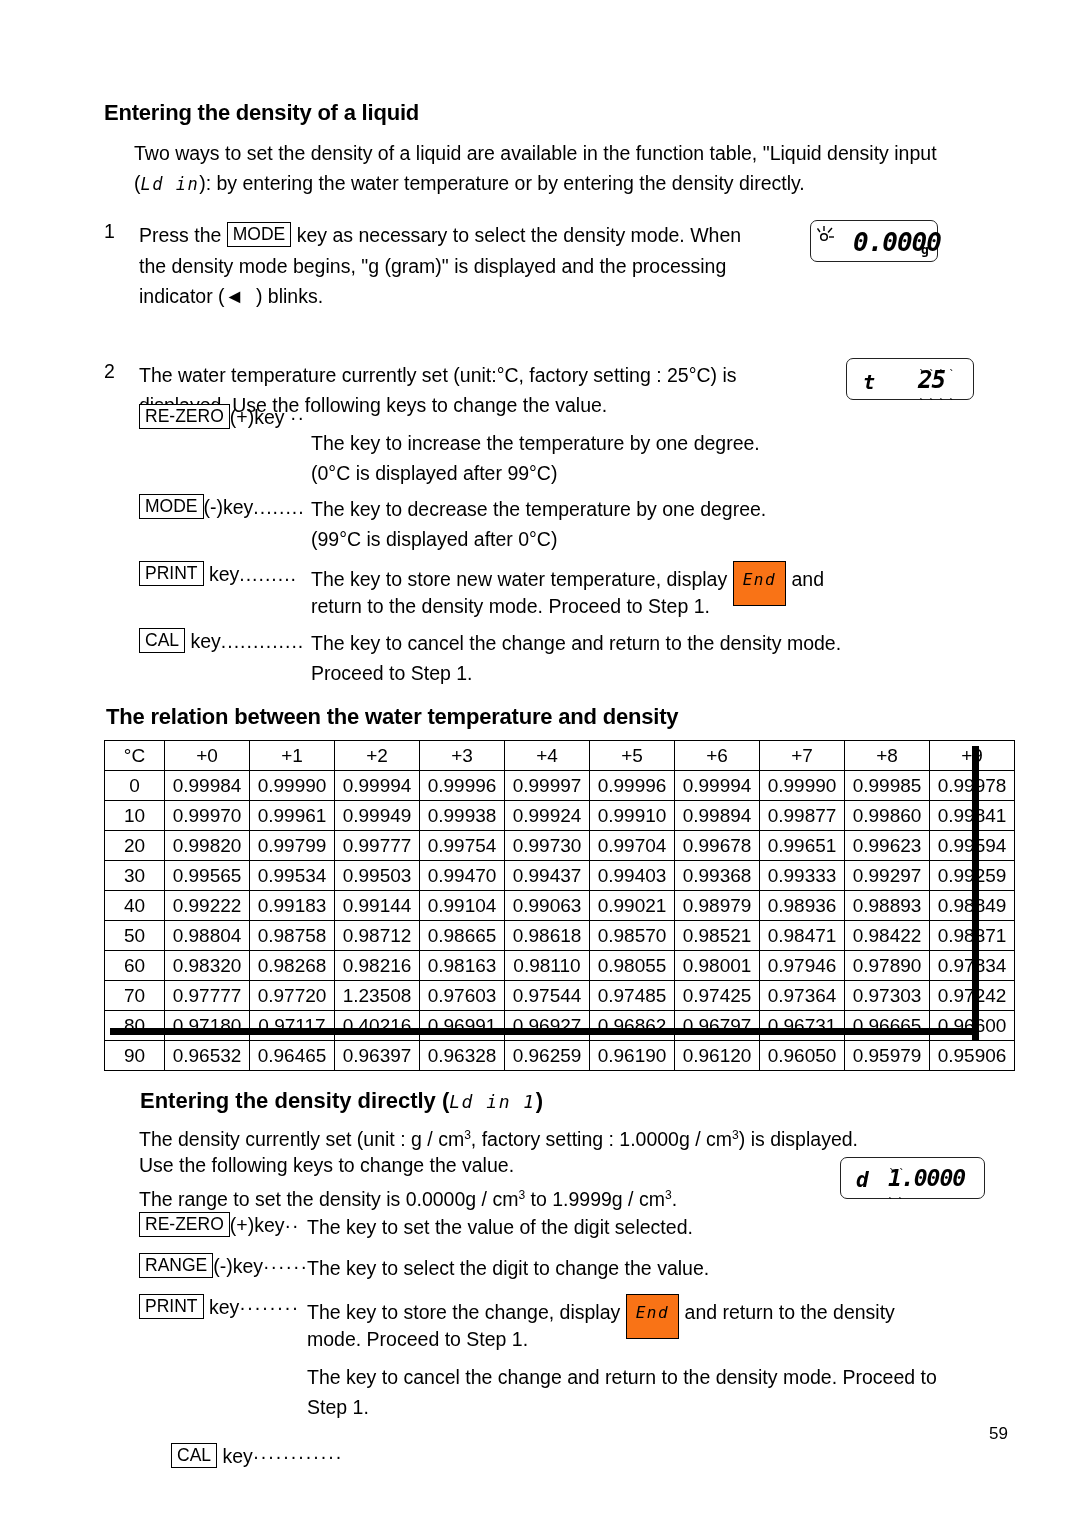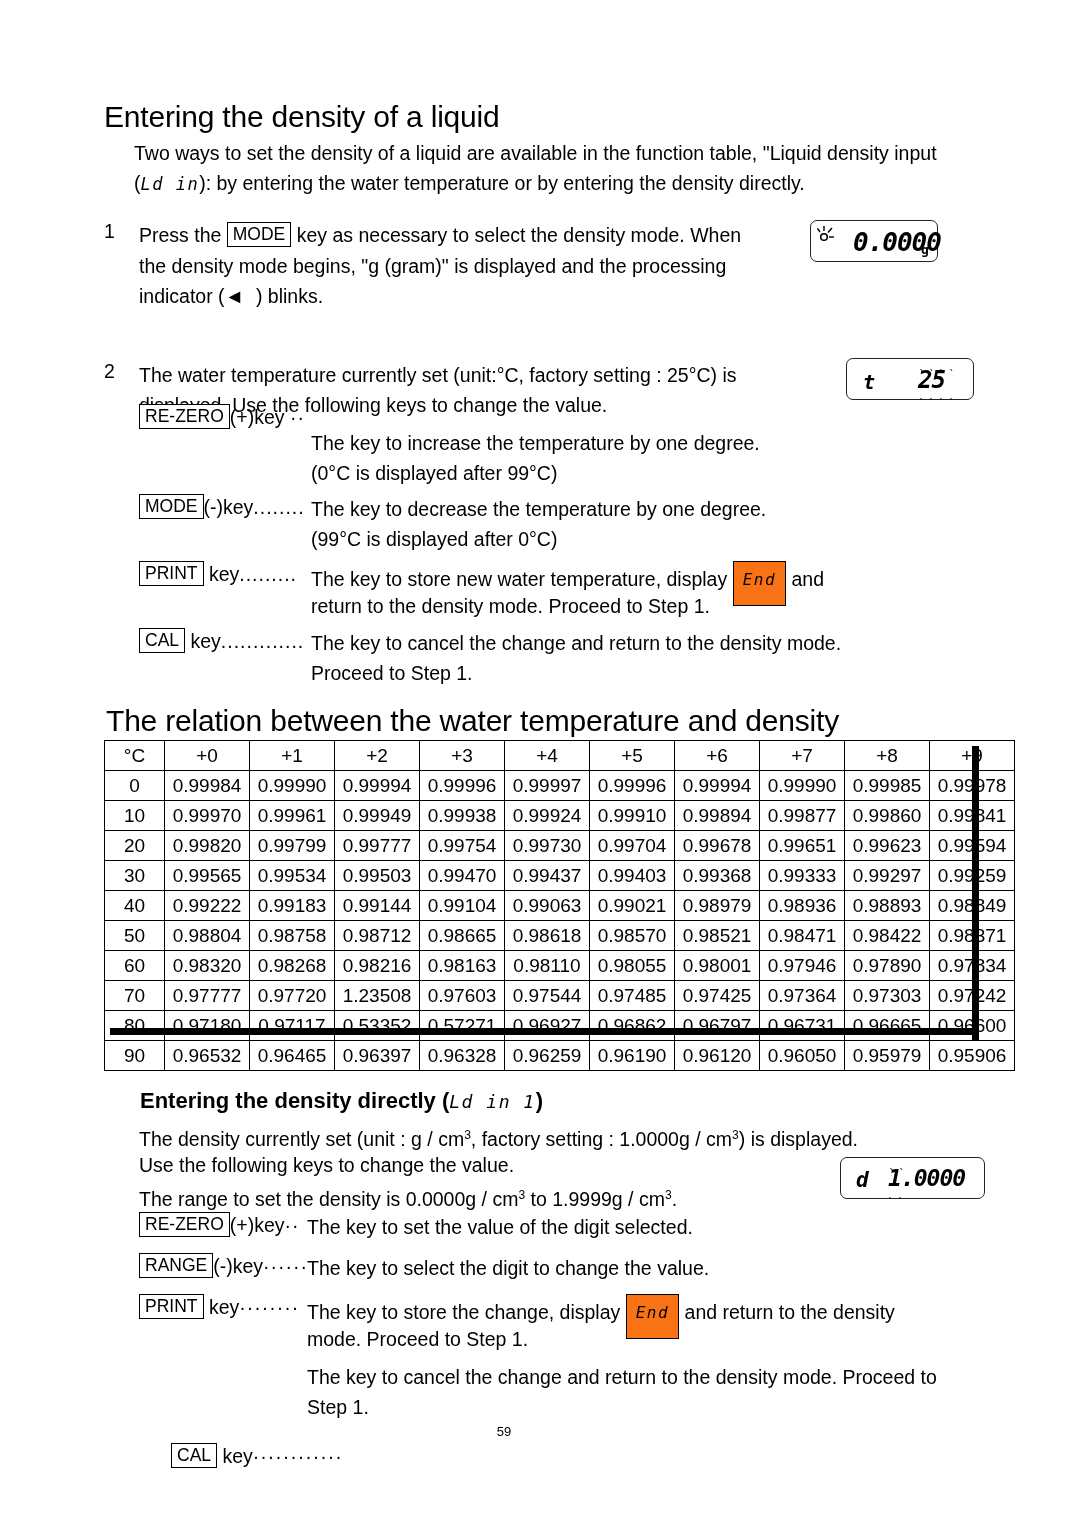--- a/index.html
+++ b/index.html
@@ -19,22 +19,22 @@
   .page {
     position: absolute;
     left: 0; top: 0;
     width: 1080px;
     height: 1527px;
   }
 
   
   .h1 {
     position: absolute;
-    font-size: 30px;
-    font-weight: normal;
+    font-size: 22px;
+    font-weight: bold;
     letter-spacing: -0.2px;
     white-space: nowrap;
   }
   .h2 {
     position: absolute;
     font-size: 22px;
     font-weight: bold;
     white-space: nowrap;
   }
 
@@ -163,22 +163,22 @@
   .tshadow-b {
     position: absolute;
     background: #000;
   }
 
   sup.sup3 { font-size: 0.62em; vertical-align: 0.55em; }
 
   .pagenum {
     position: absolute;
     width: 1008px;
-    text-align: center;
-    font-size: 13px;
+    text-align: right;
+    font-size: 17px;
   }
 
   .tri { letter-spacing: 0; }
 </style>
 </head>
 <body>
 
 <div class="page">
 
   <div class="h1" style="left:104px; top:100px;">Entering the density of a liquid</div>
@@ -382,22 +382,22 @@
             <td class="col">0.97485</td>
             <td class="col">0.97425</td>
             <td class="col">0.97364</td>
             <td class="col">0.97303</td>
             <td class="col">0.97242</td>
           </tr>
           <tr>
             <td class="rowhead">80</td>
             <td class="col">0.97180</td>
             <td class="col">0.97117</td>
-            <td class="col">0.53352</td>
-            <td class="col">0.57271</td>
+            <td class="col">0.40216</td>
+            <td class="col">0.96991</td>
             <td class="col">0.96927</td>
             <td class="col">0.96862</td>
             <td class="col">0.96797</td>
             <td class="col">0.96731</td>
             <td class="col">0.96665</td>
             <td class="col">0.96600</td>
           </tr>
           <tr>
             <td class="rowhead">90</td>
             <td class="col">0.96532</td>

